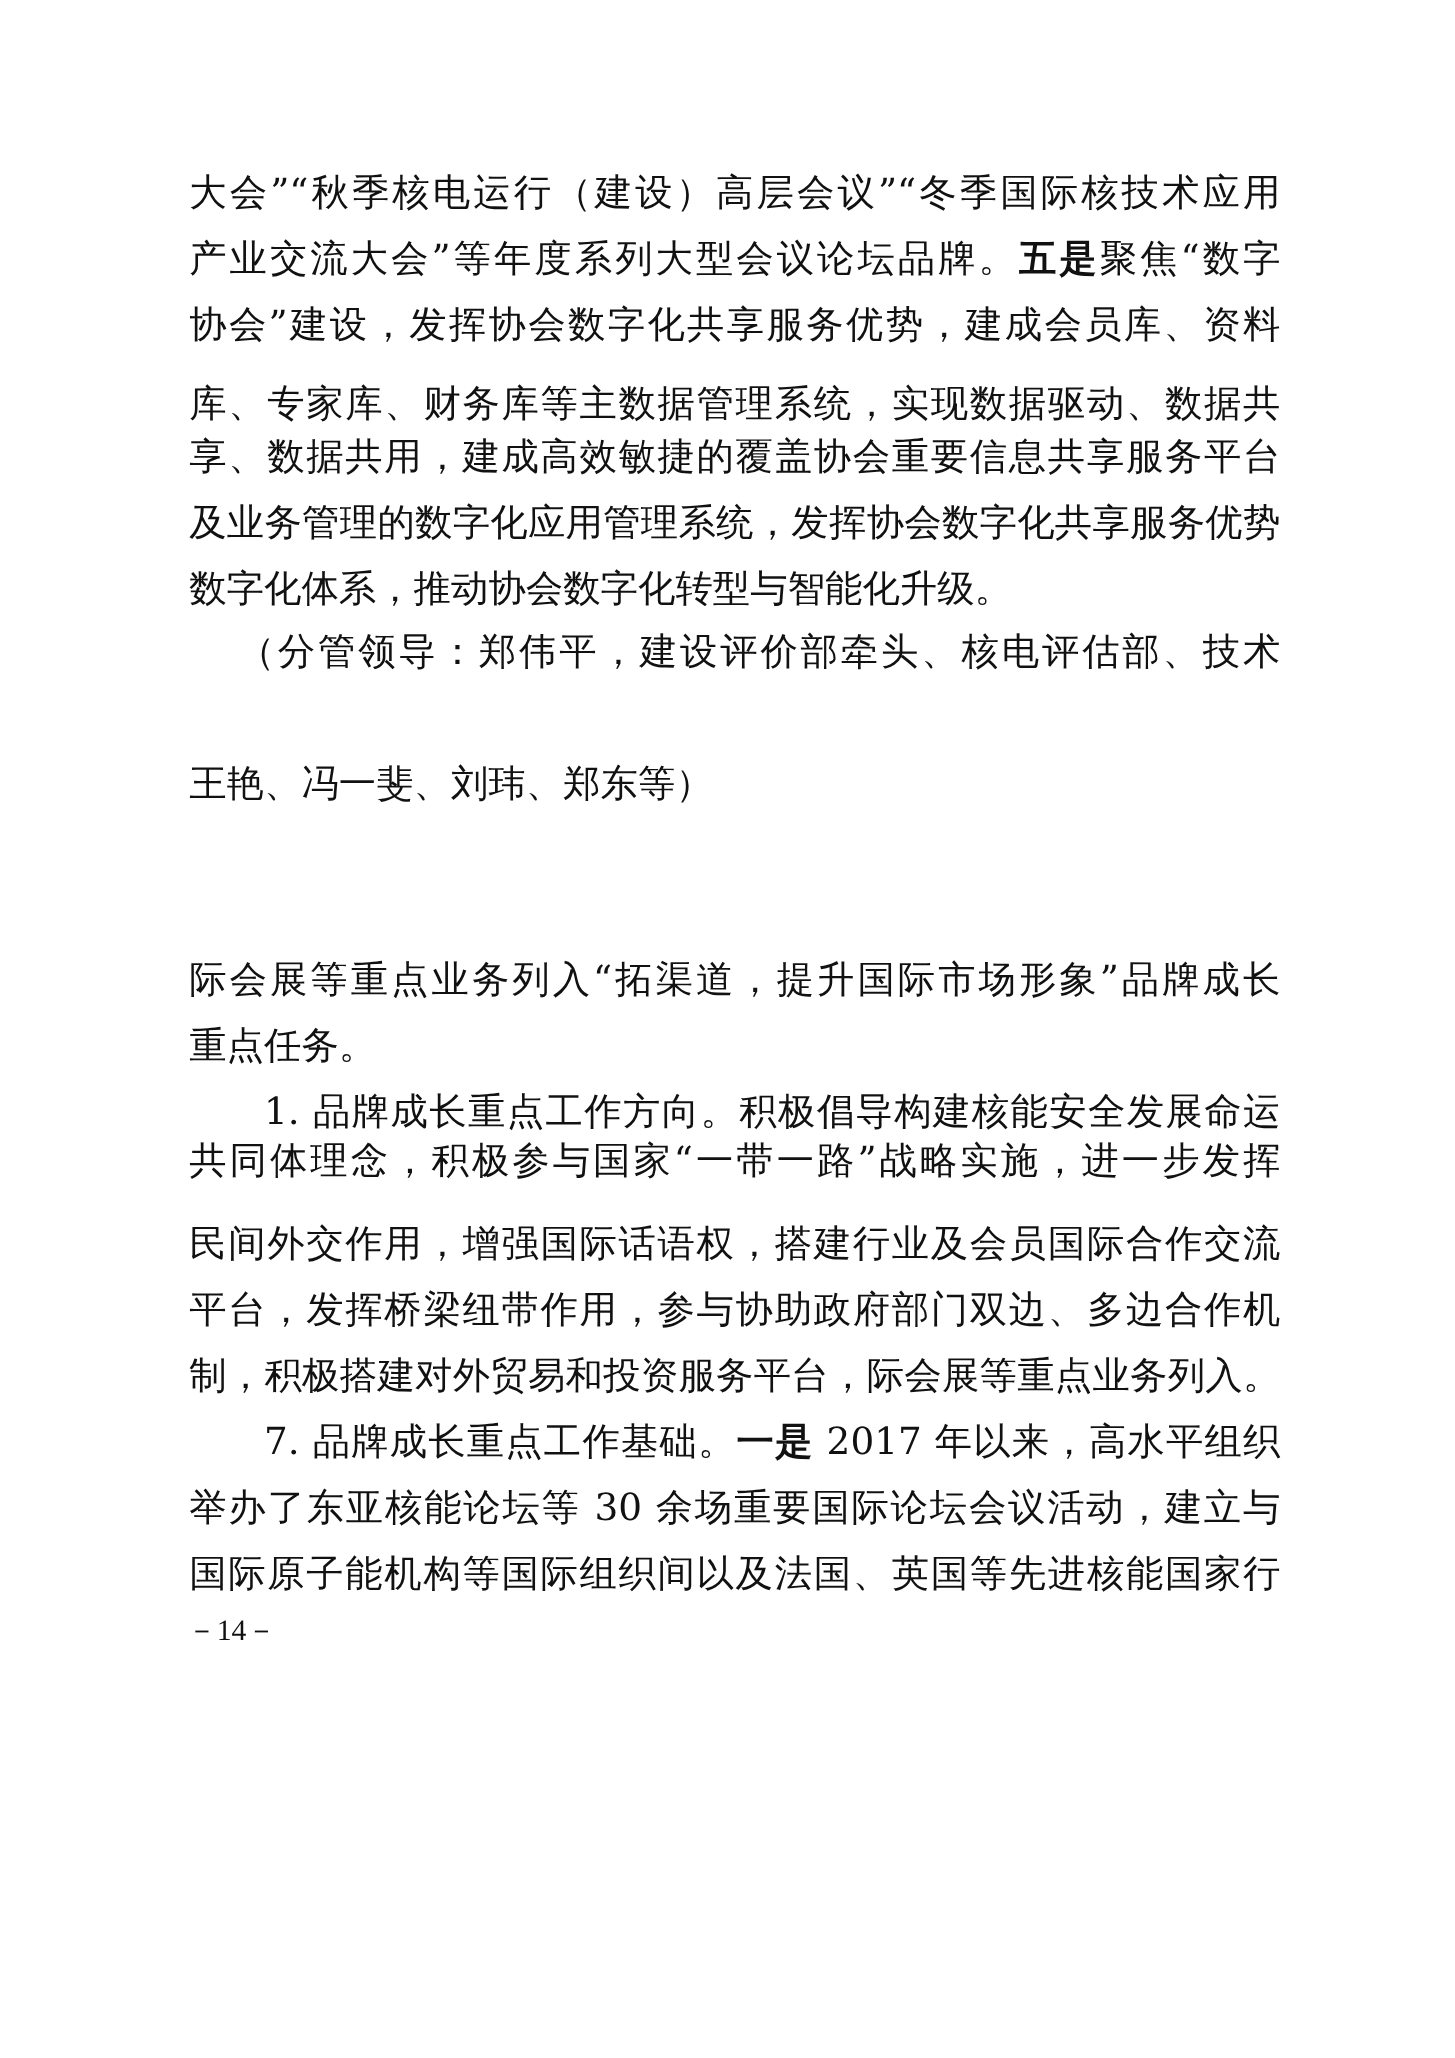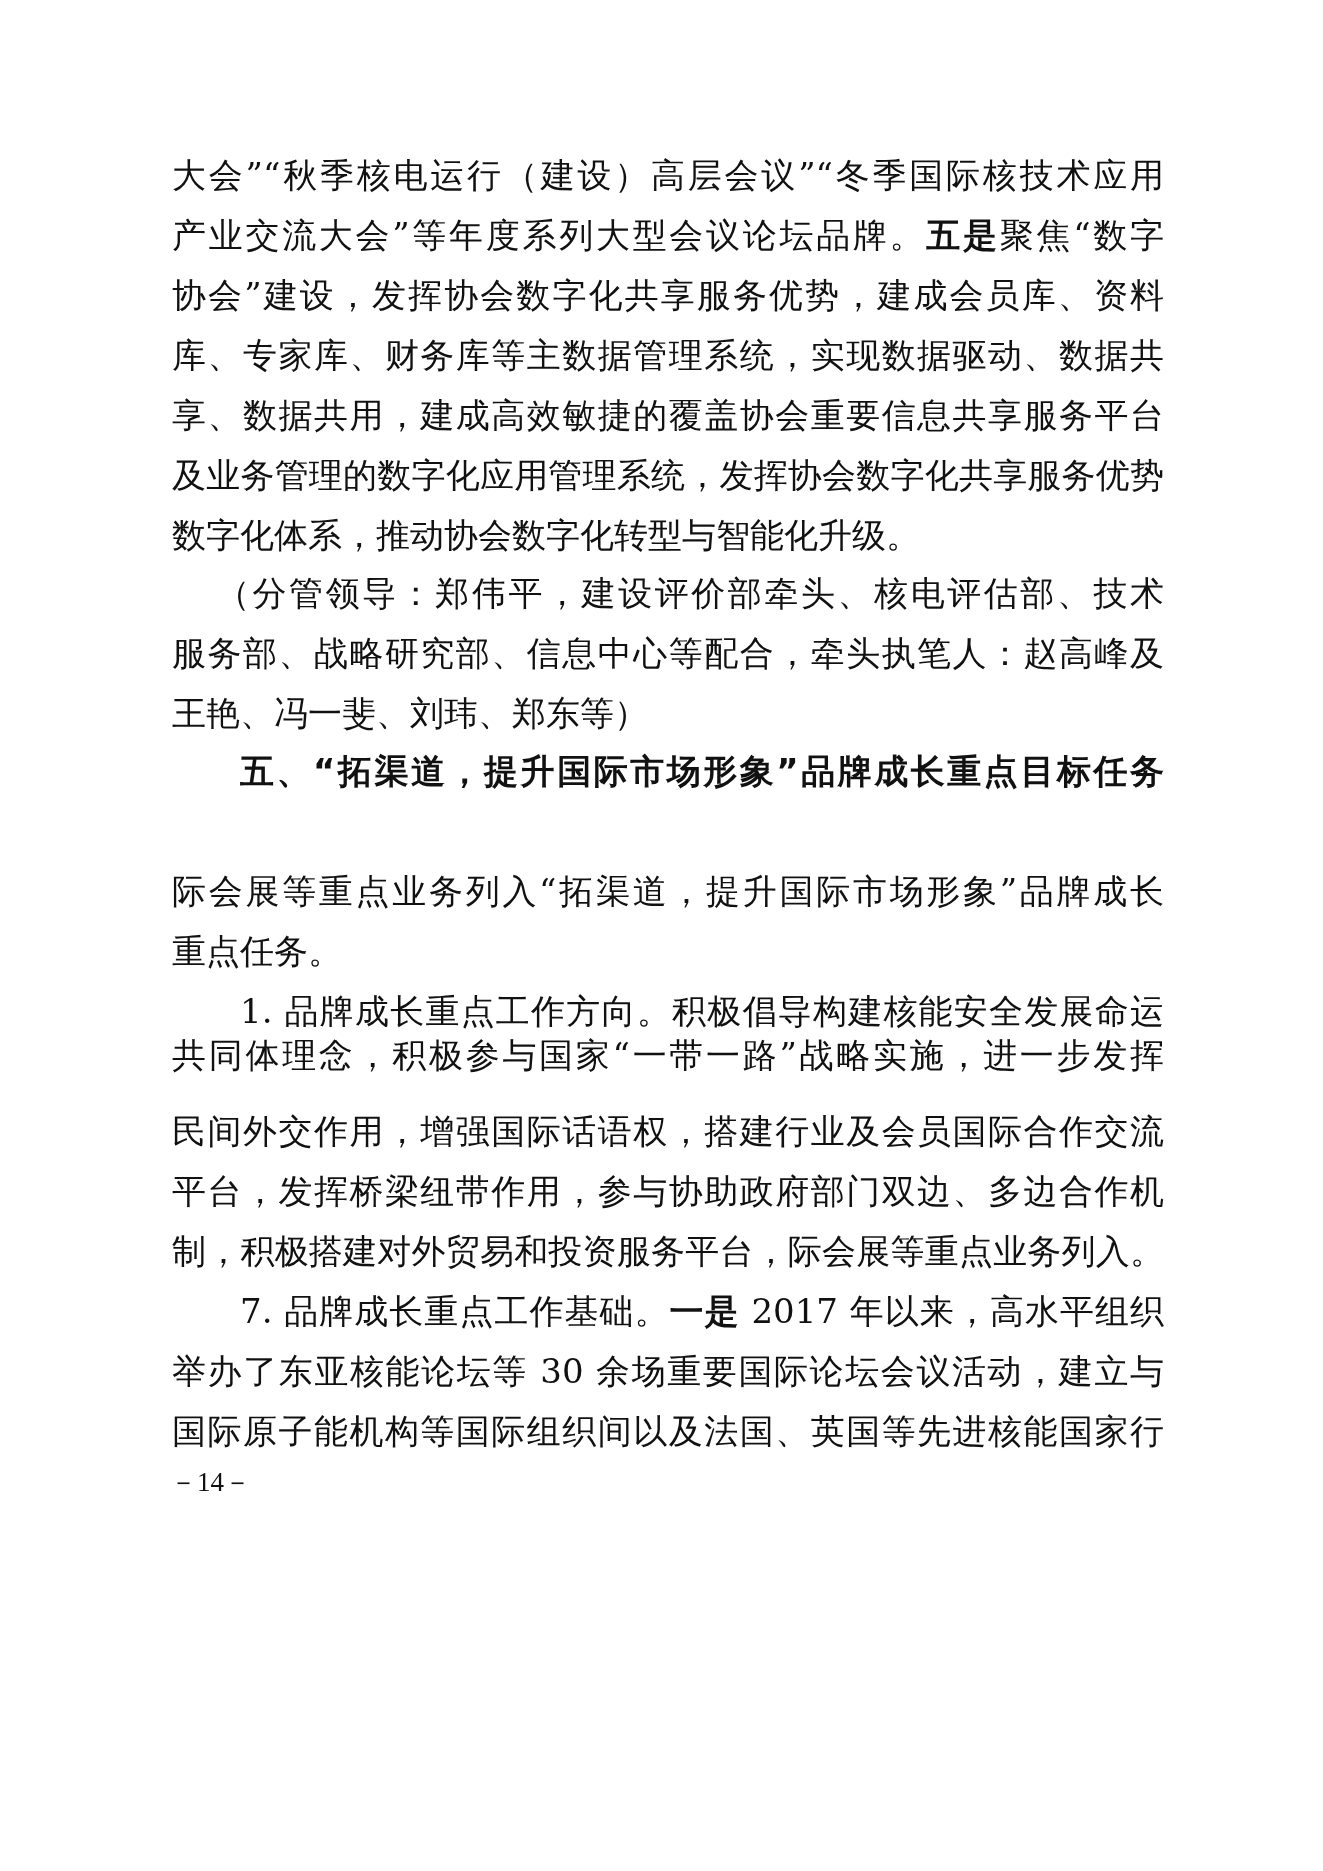--- a/index.html
+++ b/index.html
@@ -17,30 +17,28 @@
                    line-height: 40px; font-family: "Liberation Serif", serif; }
   </style>
 </head>
 <body>
 
 <div class="page">
 
   <div class="line" style="top:150px">大会”“秋季核电运行（建设）高层会议”“冬季国际核技术应用</div>
   <div class="line" style="top:210px"><span>产业交流大会”等年度系列大型会议论坛品牌。</span><b>五是</b><span>聚焦“数字</span></div>
   <div class="line" style="top:270px">协会”建设，发挥协会数字化共享服务优势，建成会员库、资料</div>
-  <div class="line" style="top:330px">库、专家库、财务库等主数据管理系统，实现数据驱动、数据共</div>
+  <div class="line" style="top:342px">库、专家库、财务库等主数据管理系统，实现数据驱动、数据共</div>
   <div class="line" style="top:390px">享、数据共用，建成高效敏捷的覆盖协会重要信息共享服务平台</div>
   <div class="line" style="top:450px">及业务管理的数字化应用管理系统，发挥协会数字化共享服务优势</div>
   <div class="line last" style="top:510px">数字化体系，推动协会数字化转型与智能化升级。</div>
 
   <div class="line indent" style="top:568px; left:216px; width:948px">（分管领导：郑伟平，建设评价部牵头、核电评估部、技术</div>
-  <div class="line" style="top:628px">服务部、战略研究部、信息中心等配合，牵头执笔人：赵高峰及</div>
   <div class="line last" style="top:688px">王艳、冯一斐、刘玮、郑东等）</div>
 
-  <div class="line indent heading" style="top:746px">五、“拓渠道，提升国际市场形象”品牌成长重点目标任务</div>
 
   <div class="line" style="top:866px">际会展等重点业务列入“拓渠道，提升国际市场形象”品牌成长</div>
   <div class="line last" style="top:926px">重点任务。</div>
 
   <div class="line indent" style="top:986px">1. 品牌成长重点工作方向。积极倡导构建核能安全发展命运</div>
   <div class="line" style="top:1030px">共同体理念，积极参与国家“一带一路”战略实施，进一步发挥</div>
   <div class="line" style="top:1106px">民间外交作用，增强国际话语权，搭建行业及会员国际合作交流</div>
   <div class="line" style="top:1166px">平台，发挥桥梁纽带作用，参与协助政府部门双边、多边合作机</div>
   <div class="line" style="top:1226px">制，积极搭建对外贸易和投资服务平台，际会展等重点业务列入。</div>
 

